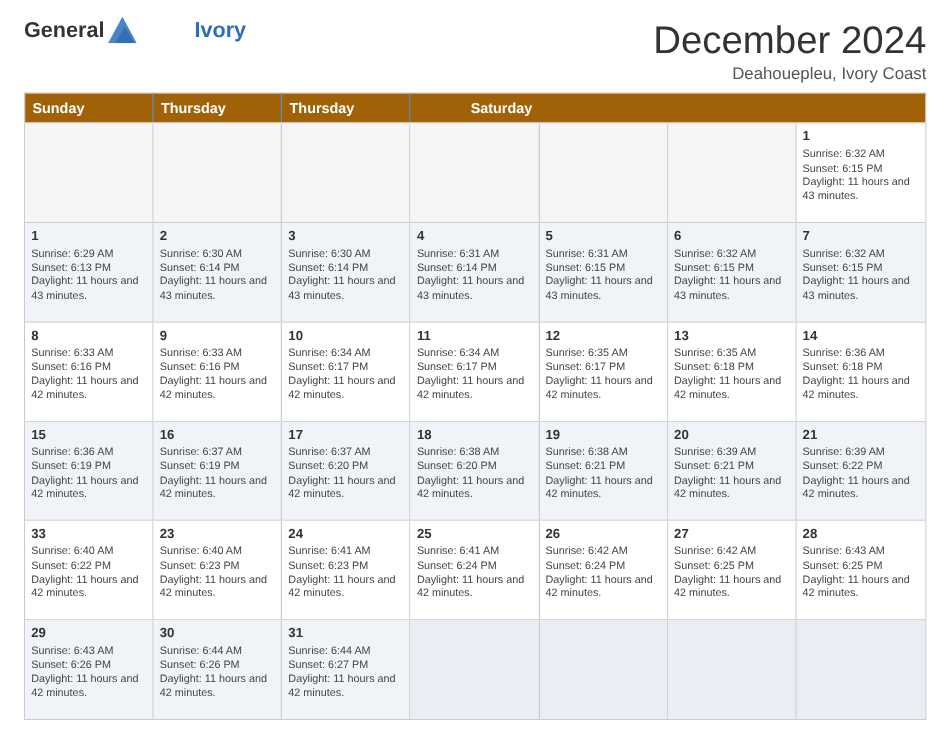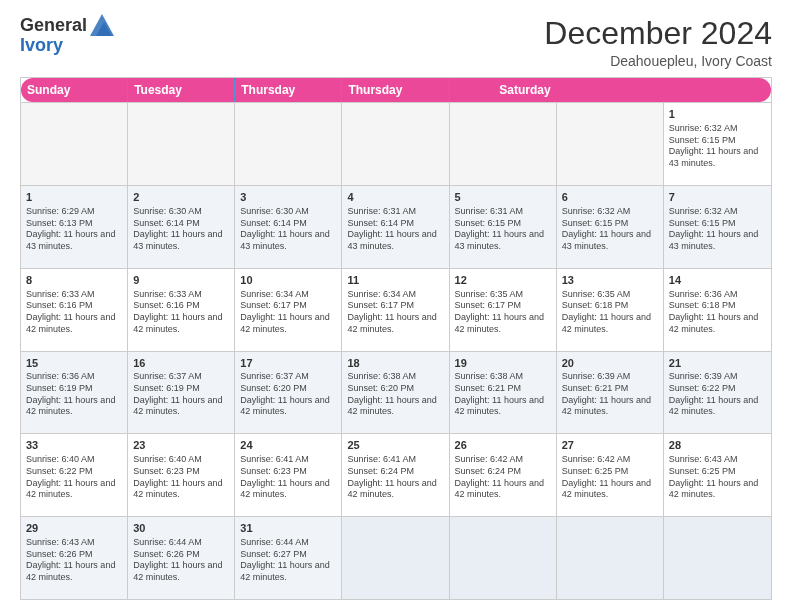--- a/index.html
+++ b/index.html
@@ -51,22 +51,21 @@
     }
     .calendar {
       flex: 1;
       display: flex;
       flex-direction: column;
       border: 1px solid #ccc;
     }
     .cal-header-row {
       display: grid;
       grid-template-columns: repeat(7, 1fr);
-      background: #ec4899;
-      border-radius: 12px;
+      background: #a16207;
     }
     .cal-header-cell {
       color: #fff;
       font-size: 12px;
       font-weight: bold;
       padding: 5px 6px;
       border-right: 1px solid #5592d4;
     }
     .cal-header-cell:last-child { border-right: none; text-align: right; }
     .cal-body {
@@ -109,41 +108,40 @@
     .alt-week .cal-cell.empty {
       background: #e8eef4;
     }
   </style>
 </head>
 <body>
 
 <div class="page">
   <div class="header">
     <div class="logo">
-      <div style="display:flex;flex-direction:column;line-height:1.1;">
+      <div style="display:flex;flex-direction:row;line-height:1.1;gap:48px;">
         <div style="display:flex;align-items:center;">
           <span class="logo-text">General</span>
           <svg width="24" height="22" viewBox="0 0 24 22" style="margin-left:3px;margin-top:-2px;">
             <polygon points="0,22 12,0 24,22" fill="#2a6ebb" opacity="0.85"></polygon>
             <polygon points="6,22 14,8 22,22" fill="#1a5aaa" opacity="0.5"></polygon>
           </svg>
         </div>
         <span class="logo-text" style="color:#2a6ebb;font-weight:bold;font-size:18px;">Ivory</span>
       </div>
     </div>
     <div class="title-block">
       <div class="month-title">December 2024</div>
       <div class="subtitle">Deahouepleu, Ivory Coast</div>
     </div>
   </div>
 
   <div class="calendar">
     <div class="cal-header-row">
       <div class="cal-header-cell">Sunday</div>
-      <div class="cal-header-cell">Tuesday</div>
       <div class="cal-header-cell">Thursday</div>
       <div class="cal-header-cell">Thursday</div>
       <div class="cal-header-cell">Saturday</div>
     </div>
     <div class="cal-body" id="cal-body">
     <div class="cal-week">
           <div class="cal-cell empty"></div>
           <div class="cal-cell empty"></div>
           <div class="cal-cell empty"></div>
           <div class="cal-cell empty"></div>

